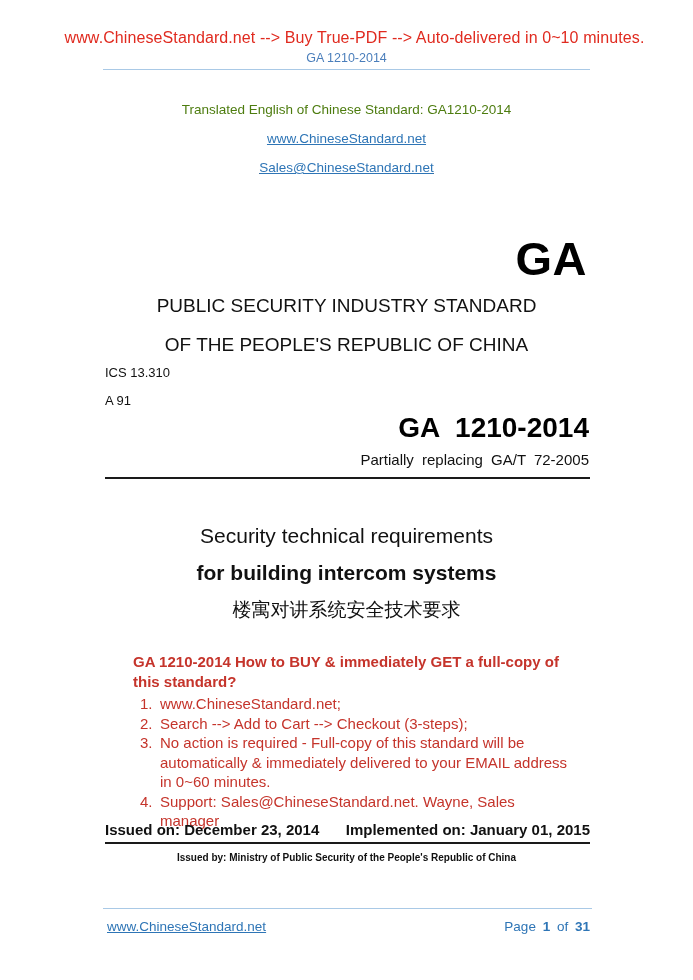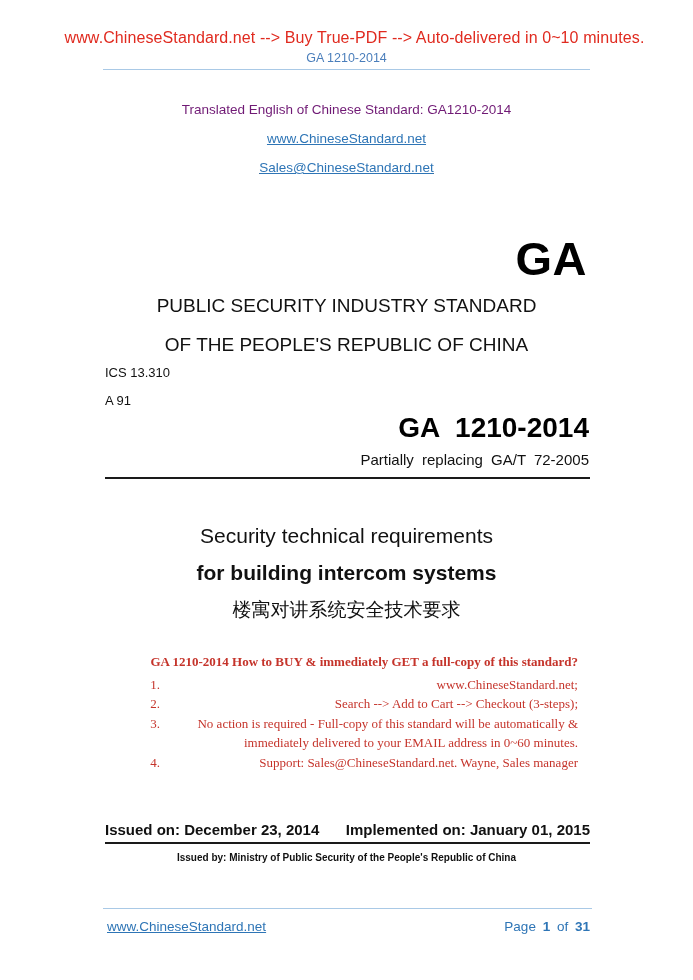--- a/index.html
+++ b/index.html
@@ -17,21 +17,21 @@
   .top-banner {
     top: 29px; font-size: 16px; color: #e02a1f; letter-spacing: 0.1px; padding-left: 8px;
   }
   .doc-code-header { top: 51px; font-size: 12.5px; color: #4a7ebb; }
   .rule-blue {
     border: none; border-top: 1.6px solid #a9c9e6; margin: 0;
   }
   .rule-top { top: 69px; left: 103px; width: 487px; }
 
   
-  .translated { top: 102px; font-size: 13.5px; color: #701a75; }
+  .translated { top: 102px; font-size: 13.5px; color: #4d7c0f; }
   .hdr-link { font-size: 13.5px; color: #2e75b6; text-decoration: underline; cursor: pointer; }
   .site-link-top { top: 129px; }
   .sales-link-top { top: 158px; text-decoration: underline; }
 
   
   .ga-logo {
     top: 231px; right: 106px; font-size: 47px; font-weight: bold;
     letter-spacing: 0.5px; color: #000;
   }
   .org-line1 { top: 295px; font-size: 19px; }
@@ -46,22 +46,22 @@
   .rule-black-mid { top: 477px; left: 105px; width: 485px; border: none; border-top: 2.5px solid #1a1a1a; margin: 0; }
 
   
   .title-en-1 { top: 524px; font-size: 21px; font-weight: normal; }
   .title-en-2 { top: 561px; font-size: 21px; font-weight: bold; }
   .title-zh { top: 597px; font-size: 19px; font-family: "Liberation Serif", serif; font-weight: normal; }
 
   
   .buy-box {
     top: 652px; left: 133px; width: 445px;
-    font-family: Liberation Serif, serif;
-    color: #c5342b; font-size: 13px; line-height: 19.5px; text-align: right;
+    font-family: Liberation Sans, sans-serif;
+    color: #c5342b; font-size: 15px; line-height: 19.5px;
   }
   .buy-heading { font-weight: bold; margin-bottom: 3px; }
   .buy-item { display: flex; margin-left: 7px; }
   .buy-num { width: 20px; flex: 0 0 20px; }
   .buy-text { flex: 1; }
 
   
   .issued-row {
     top: 821px; left: 105px; width: 485px;
     display: flex; justify-content: space-between;

